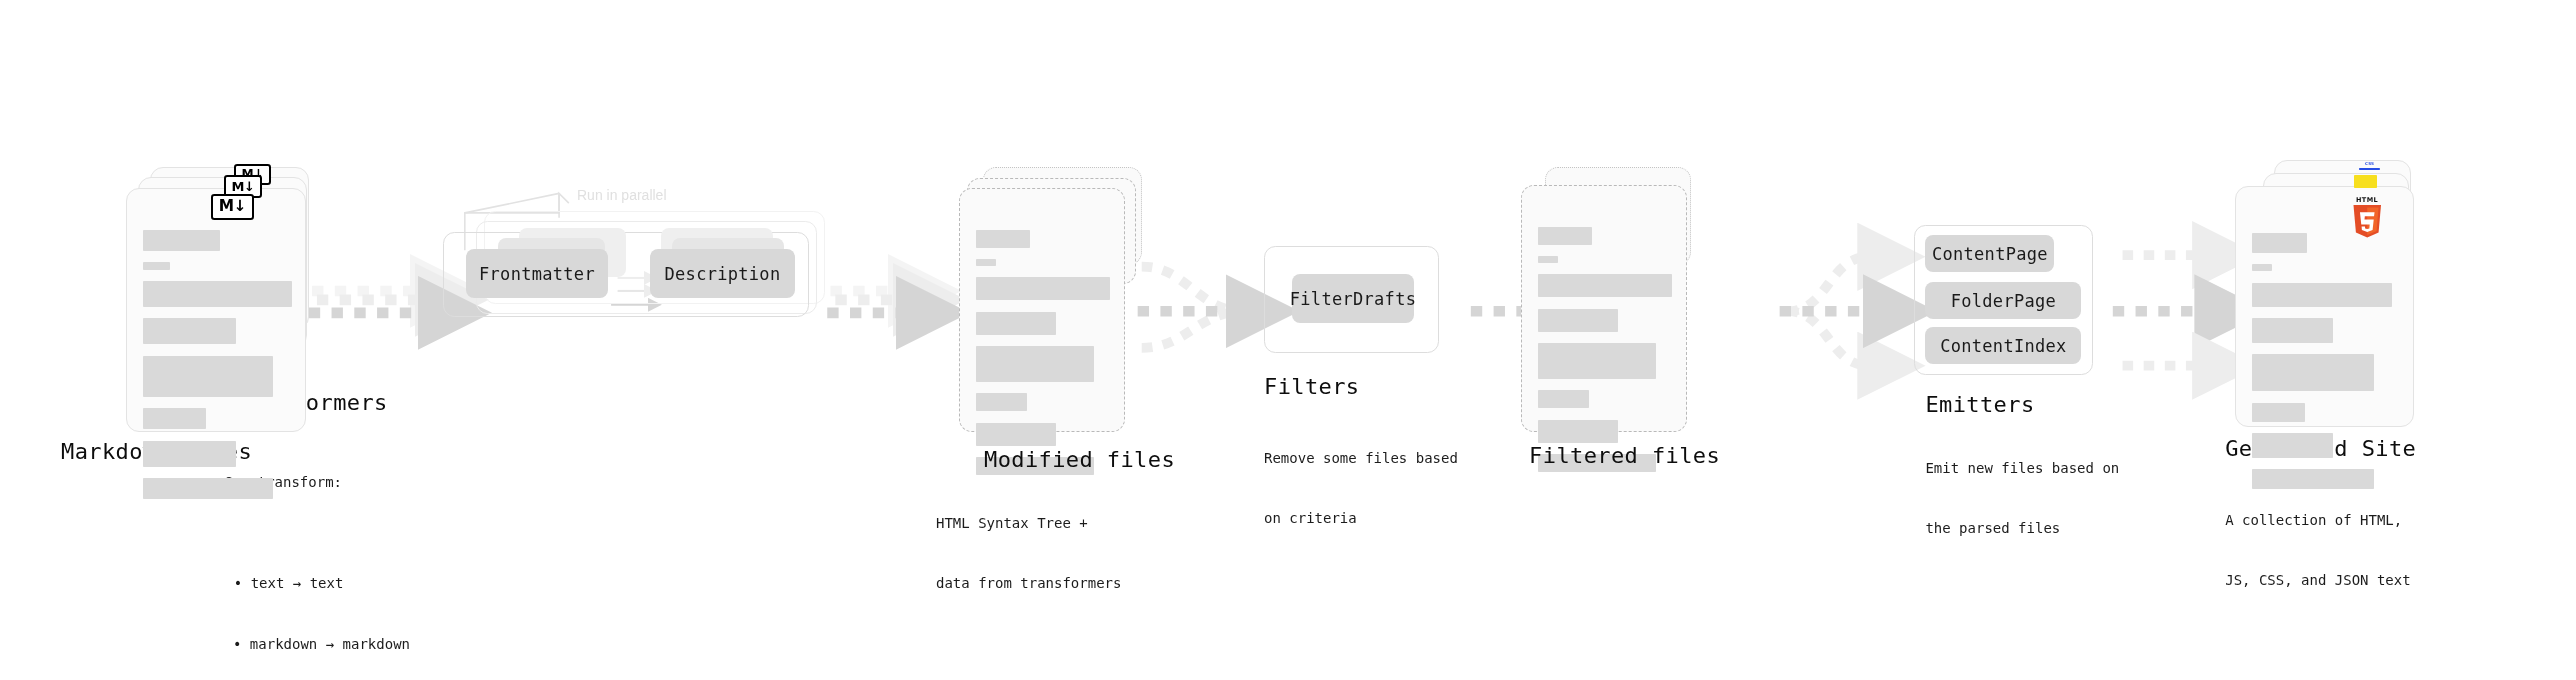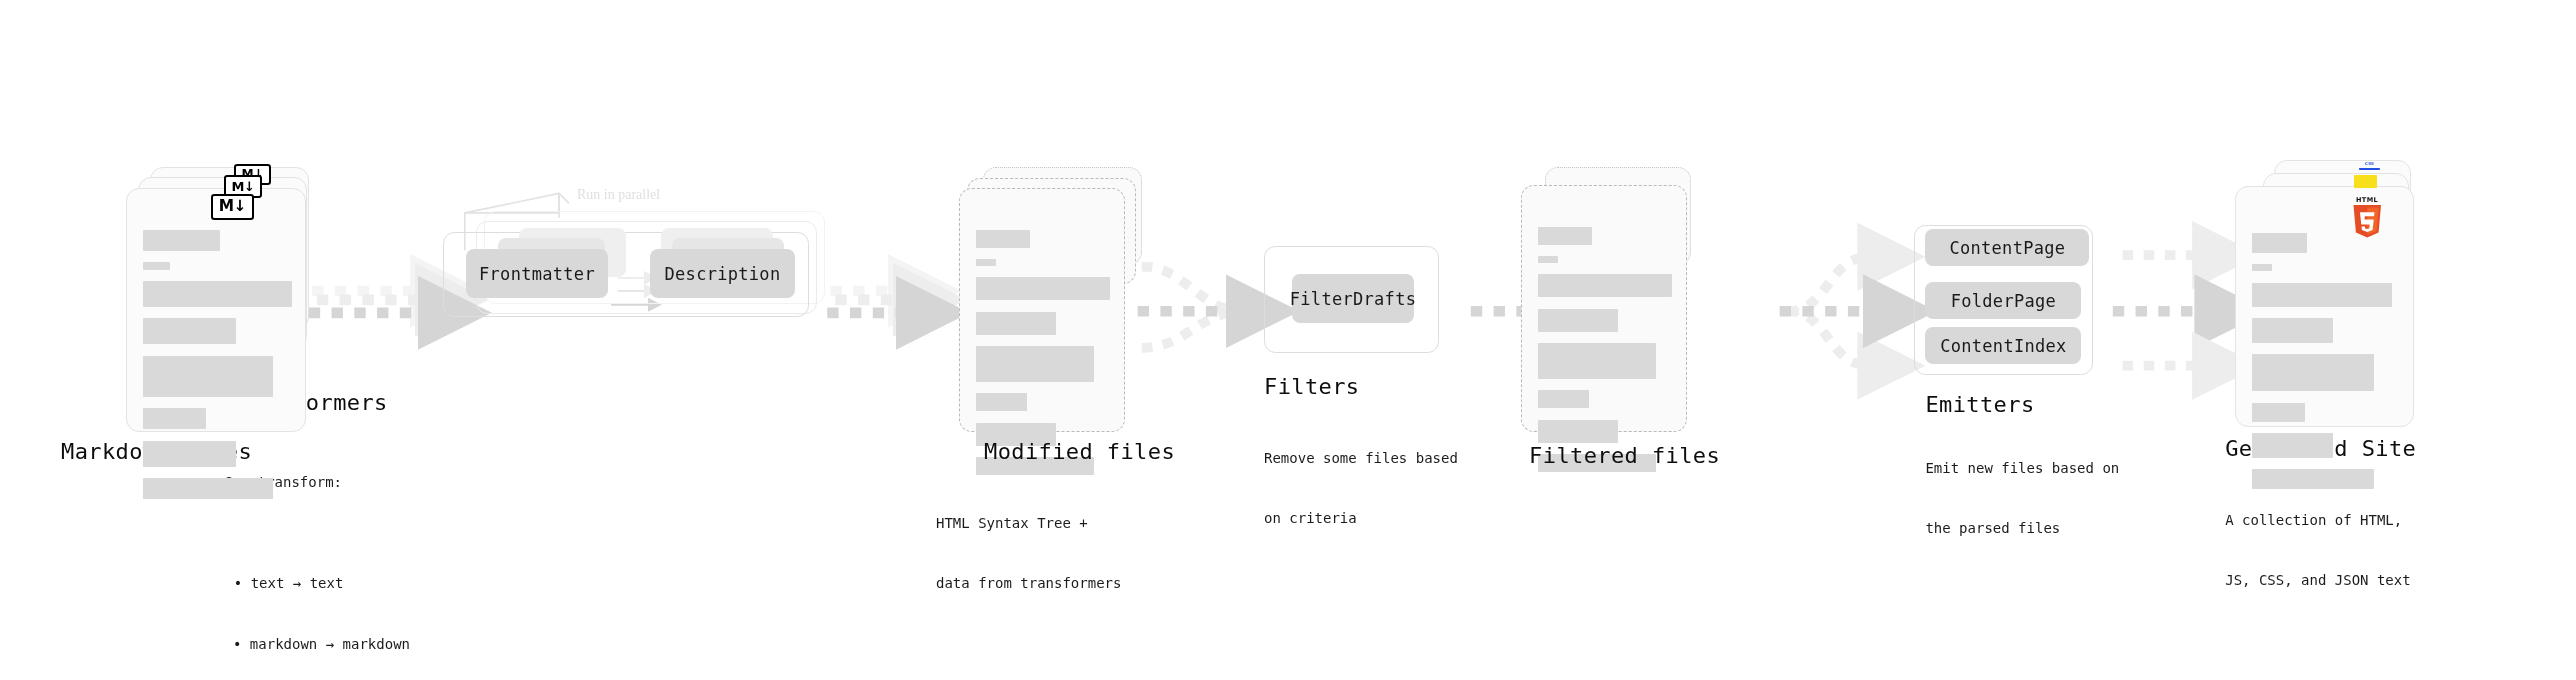--- a/index.html
+++ b/index.html
@@ -114,21 +114,21 @@
     font-size: 14px;
     line-height: 20.3px;
     color: #1c1c1c;
     white-space: pre;
   }
   .caption .bullets { margin: 0; padding: 0; list-style: none; }
   .caption .bullets li { white-space: pre; }
 
   .parallel-label {
     position: absolute;
-    font-family: Liberation Serif, serif;
+    font-family: Liberation Sans, sans-serif;
     font-size: 14px;
     color: #e0e0e0;
     white-space: nowrap;
   }
 
   svg.overlay {
     position: absolute;
     left: 0; top: 0;
     width: 2576px;
     height: 681px;
@@ -275,21 +275,21 @@
           <div class="ph" style="width:19.5px;height:6.5px;"></div>
           <div class="ph" style="width:134px;height:23px;"></div>
           <div class="ph" style="width:80px;height:23px;"></div>
           <div class="ph" style="width:118px;height:36px;"></div>
           <div class="ph" style="width:51px;height:18px;"></div>
           <div class="ph" style="width:80px;height:23px;"></div>
           <div class="ph" style="width:118px;height:18px;"></div>
         </div>
       </div>
     </div>
-    <div class="title" style="left:-23px; top:272px;padding-left:48px;">Modified files</div>
+    <div class="title" style="left:-23px; top:280px;padding-left:48px;">Modified files</div>
     <div class="caption" style="left:-23px; top:305px;">
       <div>HTML Syntax Tree +</div>
       <div>data from transformers</div>
     </div>
   </div>
 
   <div class="node" style="left:1264px; top:246px; width:211px; height:244px;">
     <div class="frame" style="left:0px; top:0px; width:175px; height:107px;"></div>
     <div class="chip" style="left:28px; top:28.4px; width:122px; height:49px;">
       <span>FilterDrafts</span>
@@ -315,21 +315,21 @@
           <div class="ph" style="width:80px;height:23px;"></div>
           <div class="ph" style="width:118px;height:18px;"></div>
         </div>
       </div>
     </div>
     <div class="title" style="left:8.1px; top:276px;">Filtered files</div>
   </div>
 
   <div class="node" style="left:1914px; top:225px; width:244px; height:268px;">
     <div class="frame" style="left:0px; top:0px; width:179px; height:150px;"></div>
-    <div class="chip" style="left:11.4px; top:4px; width:164px; height:37px;">
+    <div class="chip" style="left:11.4px; top:10px; width:129px; height:37px;">
       <span>ContentPage</span>
     </div>
     <div class="chip" style="left:11.4px; top:57px; width:156px; height:37px;">
       <span>FolderPage</span>
     </div>
     <div class="chip" style="left:11.4px; top:102px; width:156px; height:37px;">
       <span>ContentIndex</span>
     </div>
     <div class="title" style="left:11.4px; top:167px;">Emitters</div>
     <div class="caption" style="left:11.4px; top:192px;">

